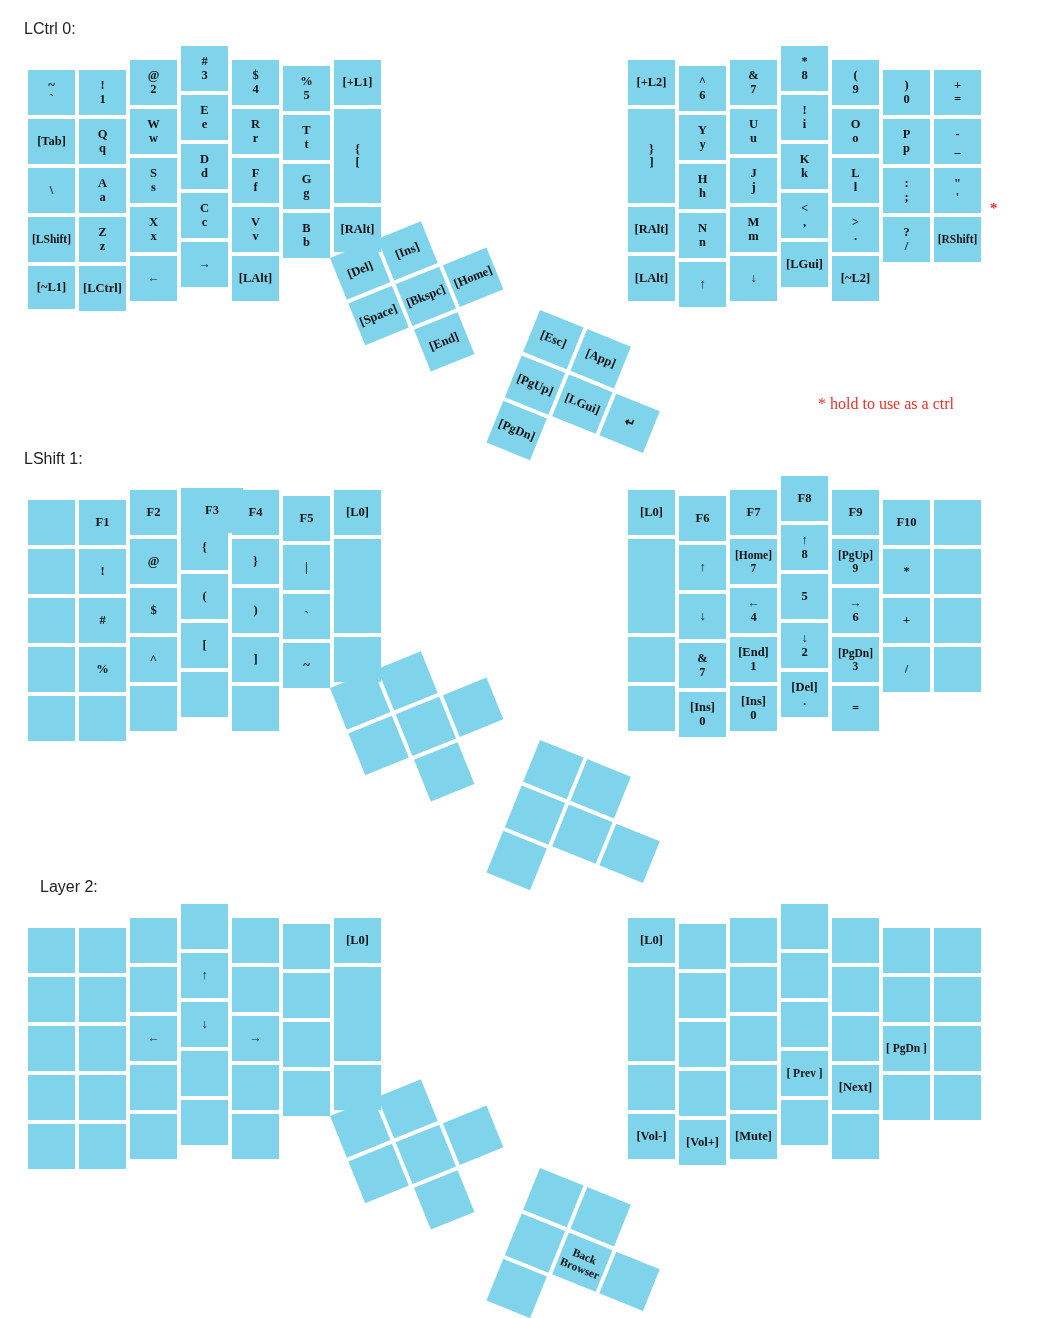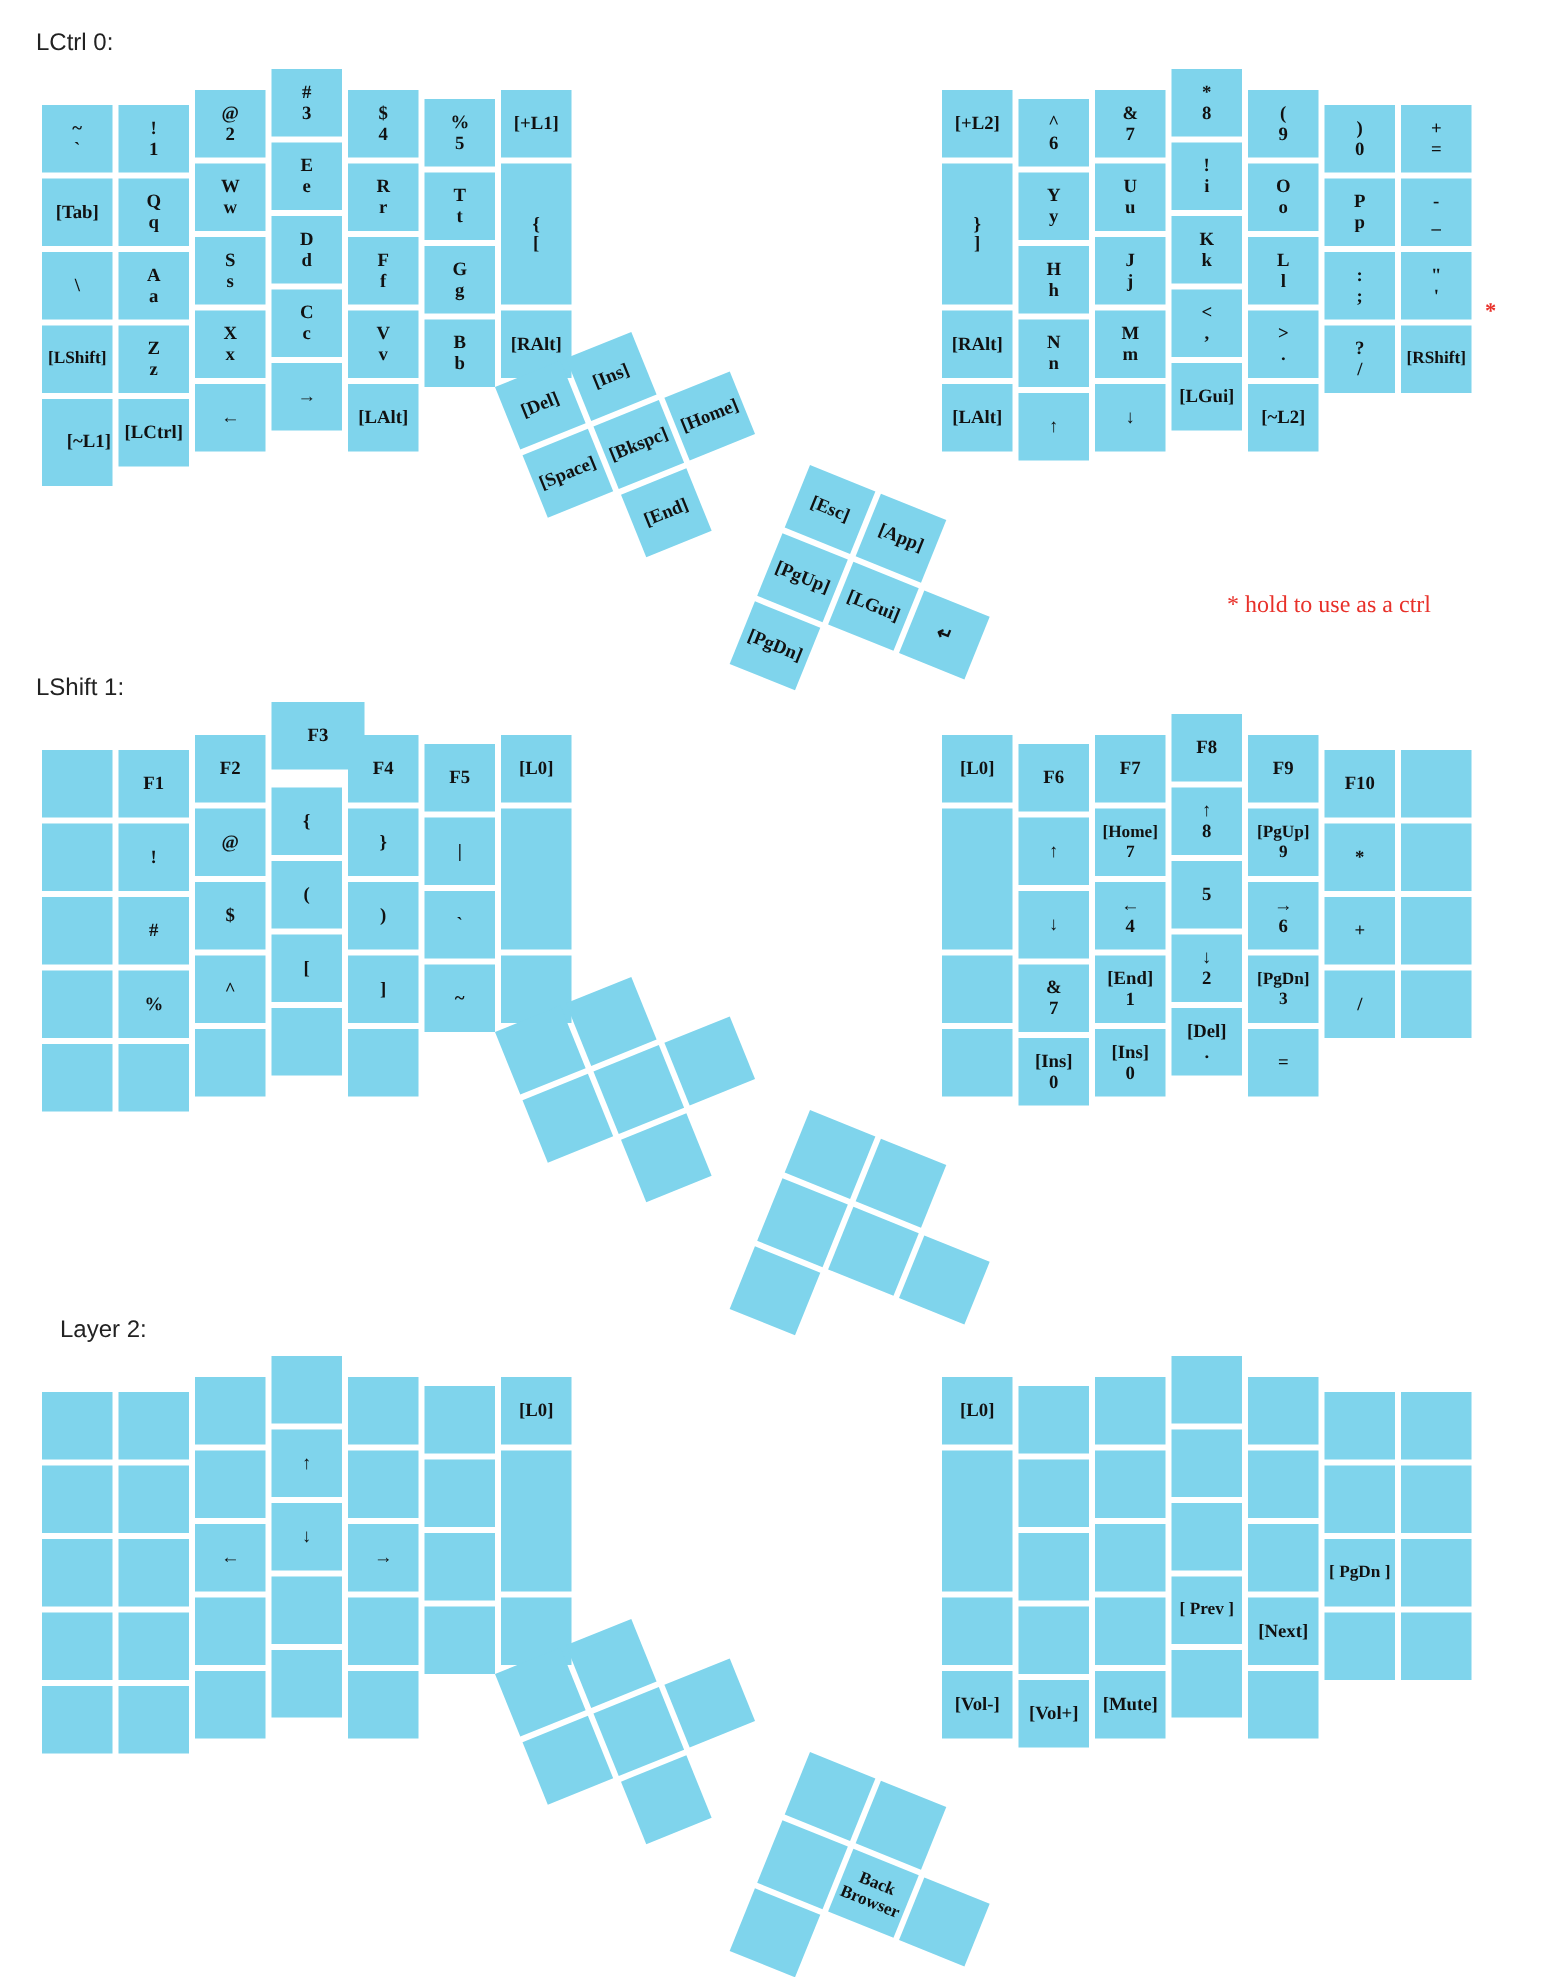--- a/index.html
+++ b/index.html
@@ -67,21 +67,21 @@
 z</span></div>
     <div class="key" style="left: 130px; top: 197px; width: 47px; height: 45px;"><span class="lbl">X
 x</span></div>
     <div class="key" style="left: 181px; top: 183px; width: 47px; height: 45px;"><span class="lbl">C
 c</span></div>
     <div class="key" style="left: 232px; top: 197px; width: 47px; height: 45px;"><span class="lbl">V
 v</span></div>
     <div class="key" style="left: 283px; top: 203px; width: 47px; height: 45px;"><span class="lbl">B
 b</span></div>
     <div class="key" style="left: 334px; top: 197px; width: 47px; height: 45px;"><span class="lbl">[RAlt]</span></div>
-    <div class="key" style="left: 28px; top: 256px; width: 47px; height: 58px; justify-content: flex-end;"><span class="lbl">[~L1]</span></div>
+    <div class="key" style="left: 28px; top: 256px; width: 47px; height: 43px;"><span class="lbl">[~L1]</span></div>
     <div class="key" style="left: 79px; top: 256px; width: 47px; height: 45px;"><span class="lbl">[LCtrl]</span></div>
     <div class="key" style="left: 130px; top: 246px; width: 47px; height: 45px;"><span class="lbl">←</span></div>
     <div class="key" style="left: 181px; top: 232px; width: 47px; height: 45px;"><span class="lbl">→</span></div>
     <div class="key" style="left: 232px; top: 246px; width: 47px; height: 45px;"><span class="lbl">[LAlt]</span></div>
     <div class="key" style="left: 628px; top: 50px; width: 47px; height: 45px;"><span class="lbl">[+L2]</span></div>
     <div class="key" style="left: 679px; top: 56px; width: 47px; height: 45px;"><span class="lbl">^
 6</span></div>
     <div class="key" style="left: 730px; top: 50px; width: 47px; height: 45px;"><span class="lbl">&amp;
 7</span></div>
     <div class="key" style="left: 781px; top: 36px; width: 47px; height: 45px;"><span class="lbl">*
@@ -150,21 +150,21 @@
       <div class="key" style="left: 51px; top: 49px; width: 47px; height: 45px;"><span class="lbl">[LGui]</span></div>
       <div class="key" style="left: 102px; top: 49px; width: 47px; height: 45px;"><span class="lbl">↵</span></div>
       <div class="key" style="left: 0px; top: 98px; width: 47px; height: 45px;"><span class="lbl">[PgDn]</span></div>
     </div>
   </div>
 
 <div class="board" id="b-l1" style="left: 0px; top: 440px; width: 1038px; height: 420px;">
     <div class="key" style="left: 28px; top: 60px; width: 47px; height: 45px;"></div>
     <div class="key" style="left: 79px; top: 60px; width: 47px; height: 45px;"><span class="lbl">F1</span></div>
     <div class="key" style="left: 130px; top: 50px; width: 47px; height: 45px;"><span class="lbl">F2</span></div>
-    <div class="key" style="left: 181px; top: 28px; width: 62px; height: 45px;"><span class="lbl">F3</span></div>
+    <div class="key" style="left: 181px; top: 48px; width: 62px; height: 45px;"><span class="lbl">F3</span></div>
     <div class="key" style="left: 232px; top: 50px; width: 47px; height: 45px;"><span class="lbl">F4</span></div>
     <div class="key" style="left: 283px; top: 56px; width: 47px; height: 45px;"><span class="lbl">F5</span></div>
     <div class="key" style="left: 334px; top: 50px; width: 47px; height: 45px;"><span class="lbl">[L0]</span></div>
     <div class="key" style="left: 28px; top: 109px; width: 47px; height: 45px;"></div>
     <div class="key" style="left: 79px; top: 109px; width: 47px; height: 45px;"><span class="lbl">!</span></div>
     <div class="key" style="left: 130px; top: 99px; width: 47px; height: 45px;"><span class="lbl">@</span></div>
     <div class="key" style="left: 181px; top: 85px; width: 47px; height: 45px;"><span class="lbl">{</span></div>
     <div class="key" style="left: 232px; top: 99px; width: 47px; height: 45px;"><span class="lbl">}</span></div>
     <div class="key" style="left: 283px; top: 105px; width: 47px; height: 45px;"><span class="lbl">|</span></div>
     <div class="key" style="left: 334px; top: 99px; width: 47px; height: 94px;"></div>

